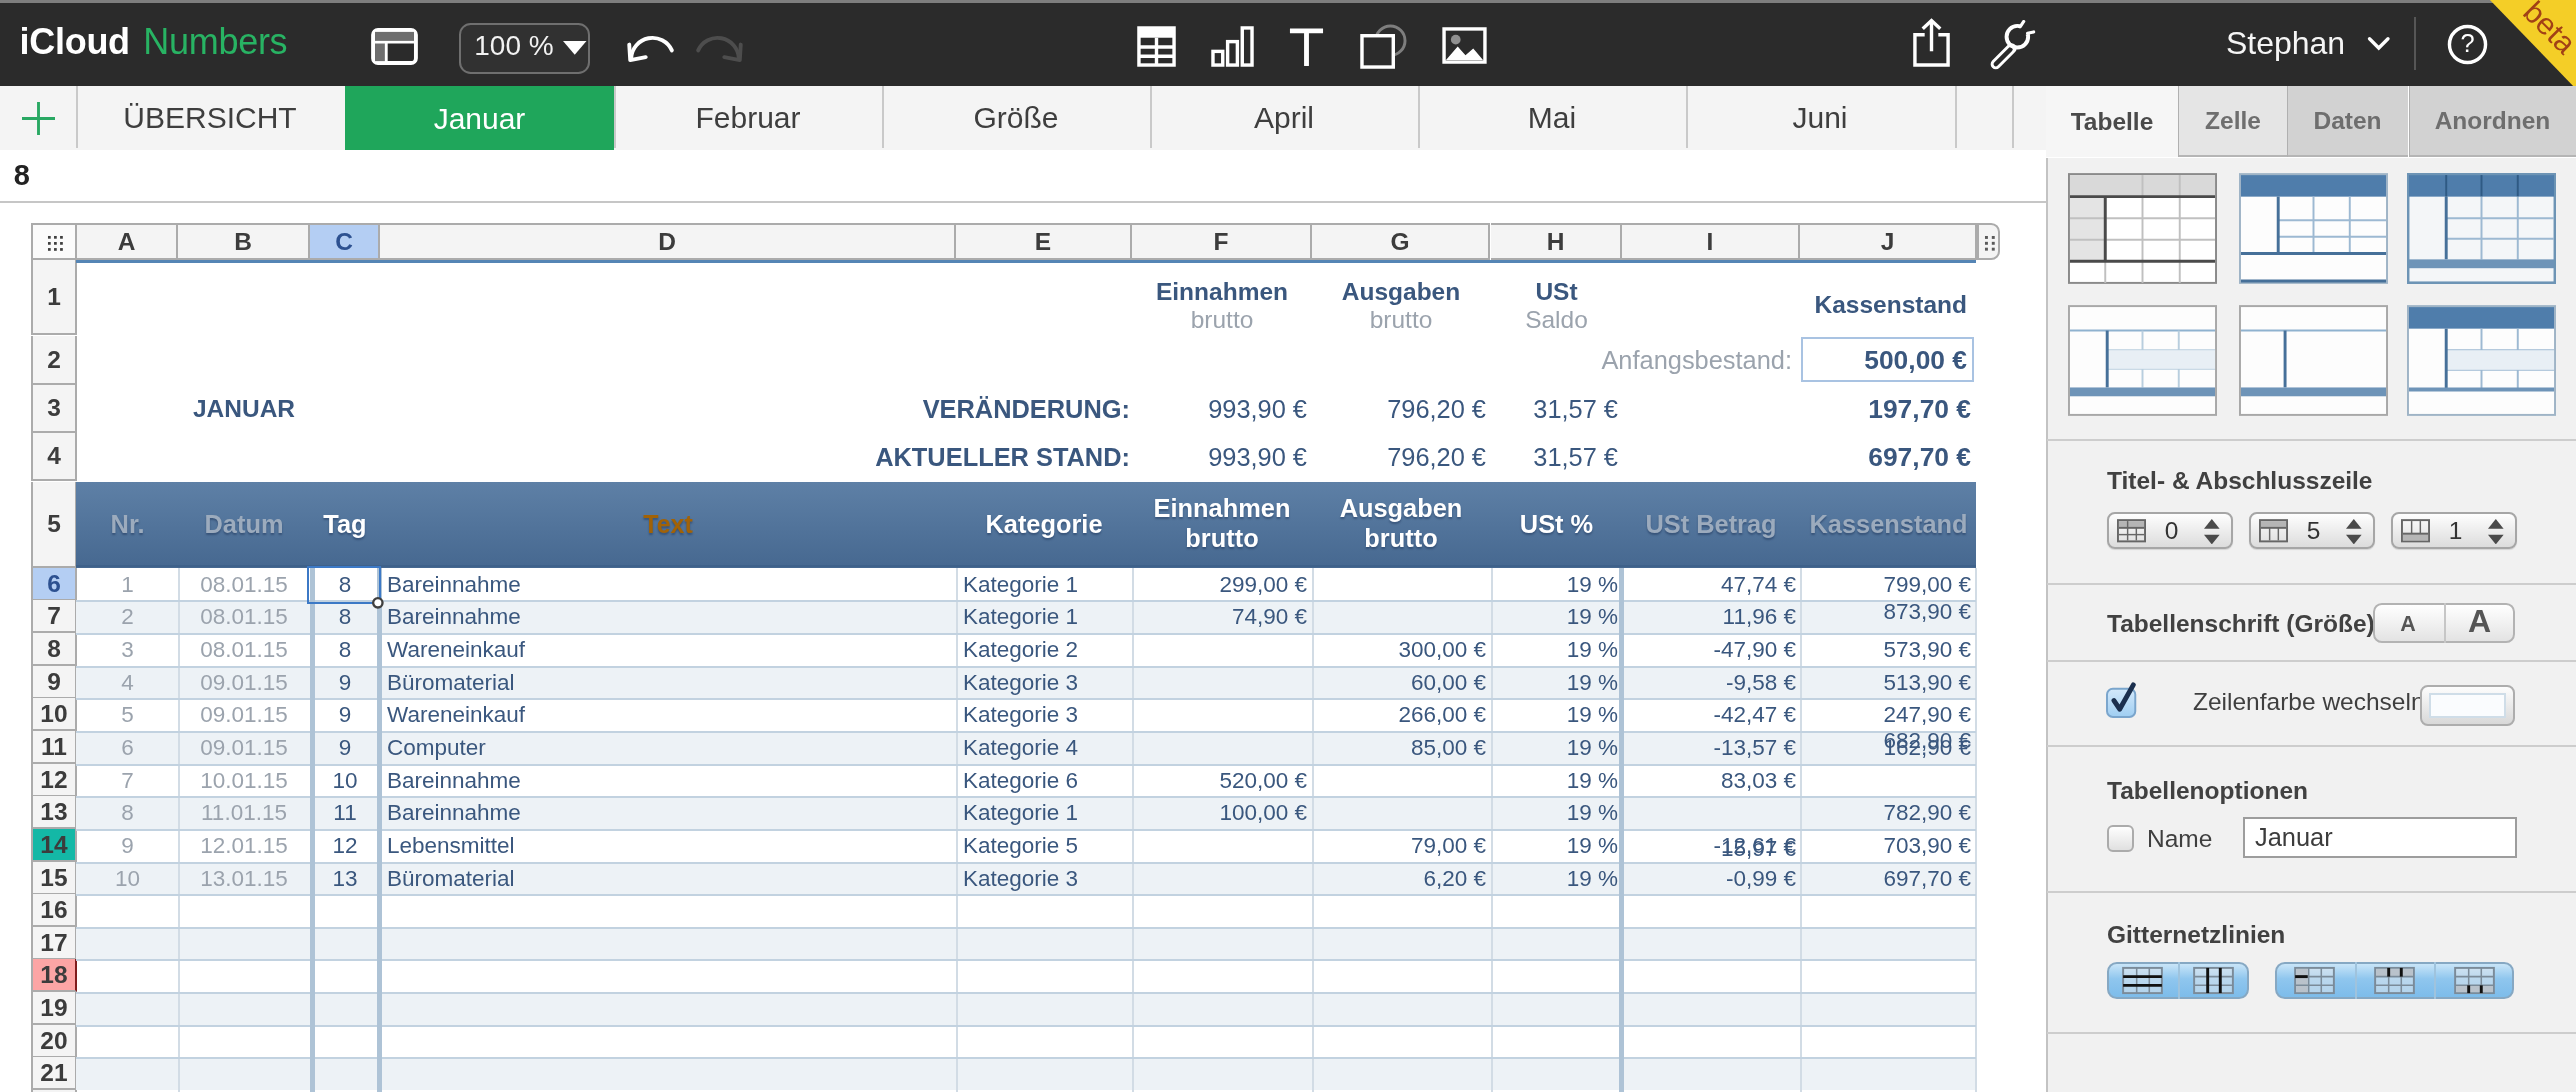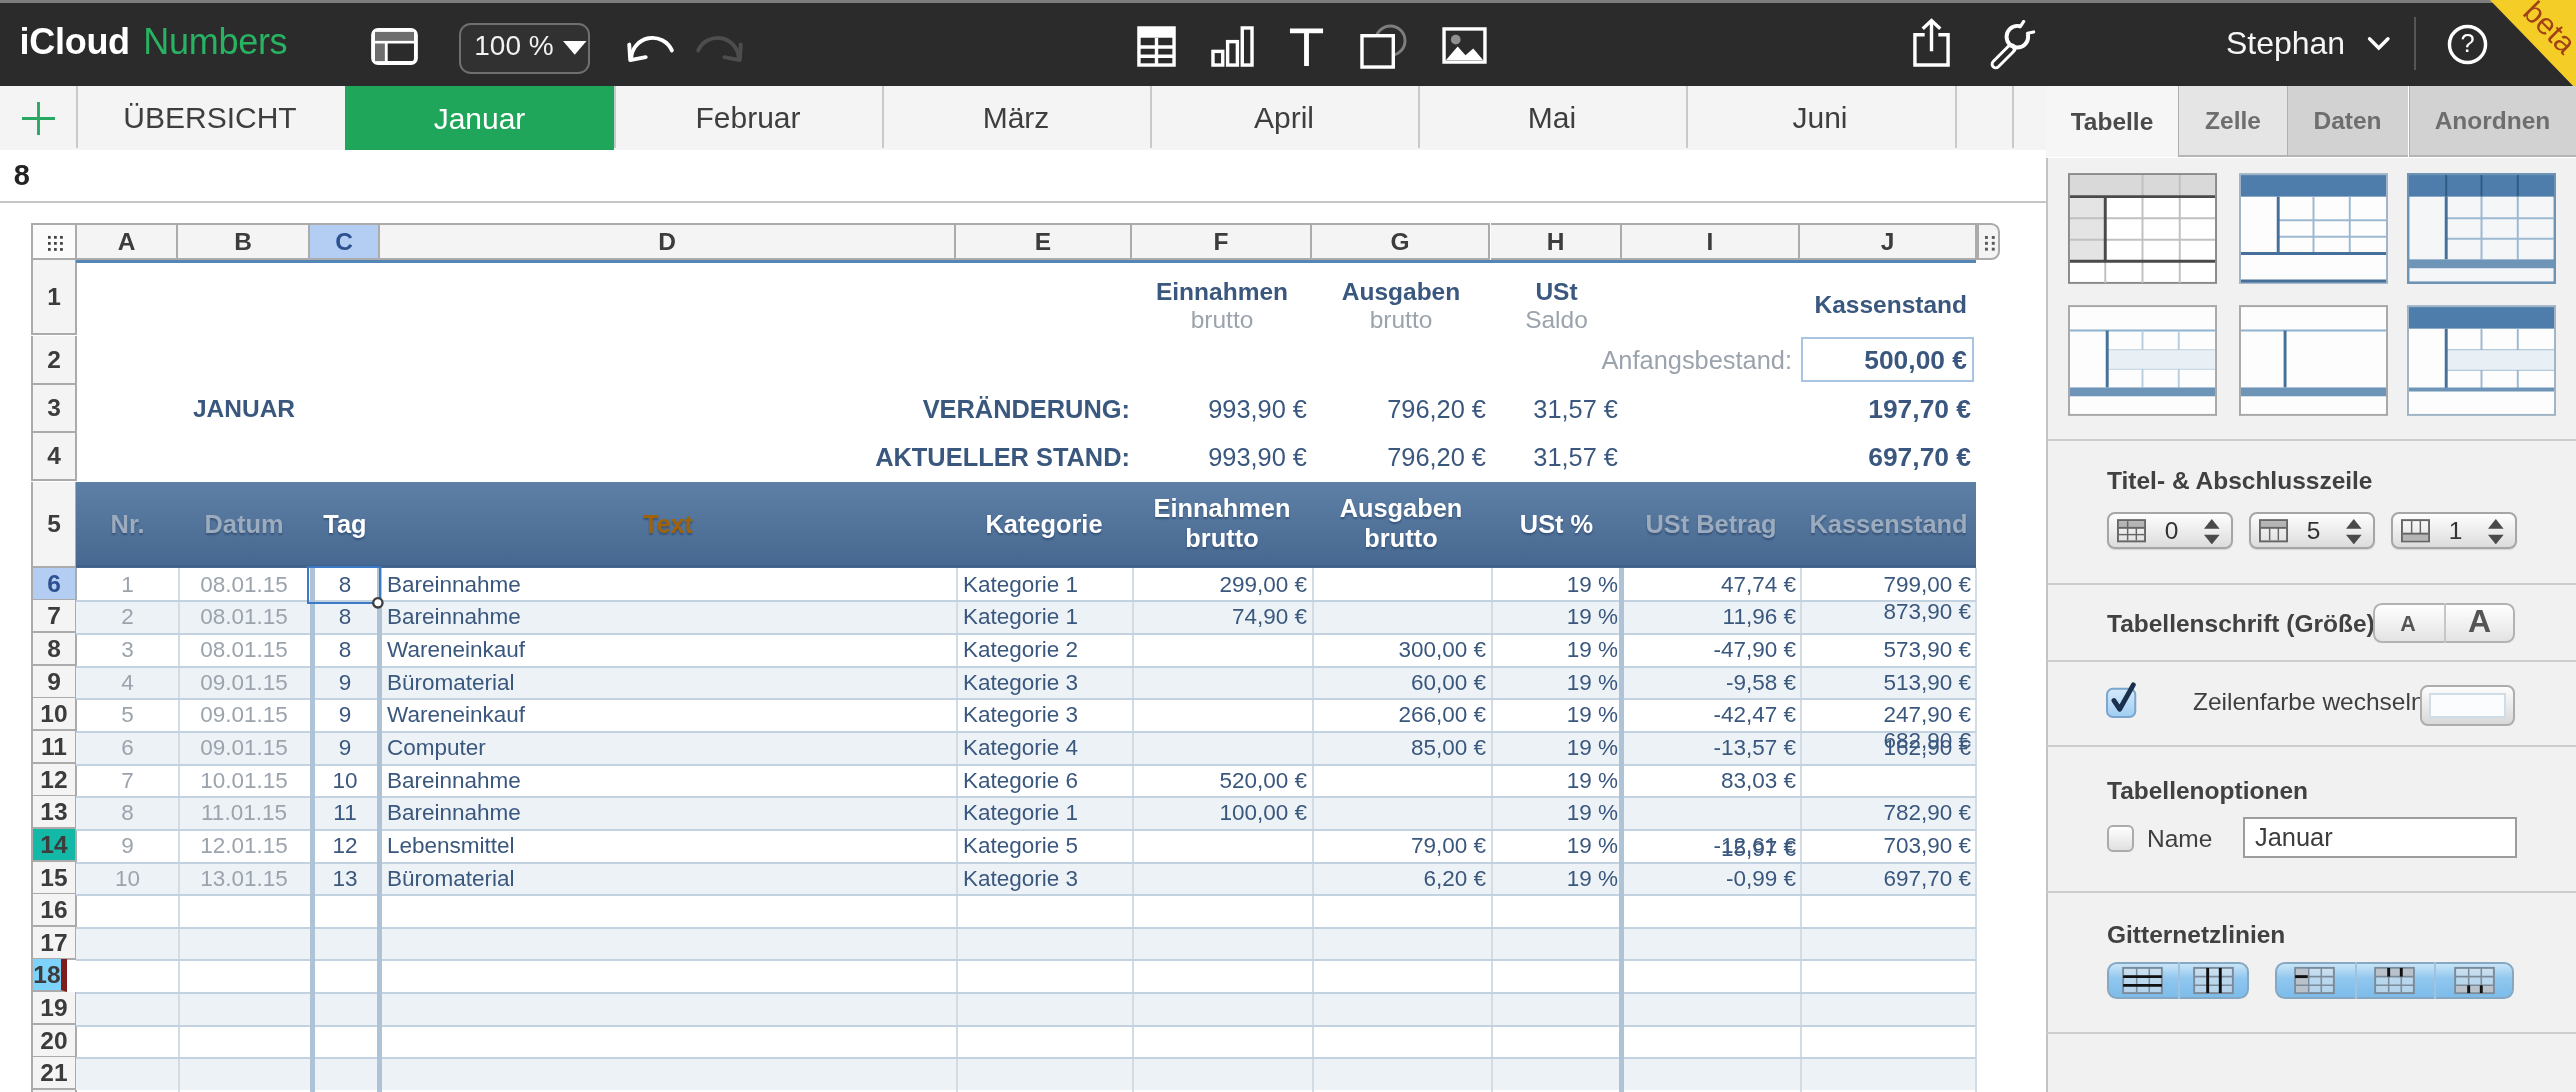--- a/index.html
+++ b/index.html
@@ -85,21 +85,21 @@
 <text x="60" y="34" font-size="31" fill="#a14116" text-anchor="middle" transform="rotate(45 57 32)" font-family="Liberation Sans">beta</text>
 </svg>
 <div class="ab" style="left:0;top:86px;width:2046px;height:64px;background:#f4f4f4;border-bottom:2px solid #bdbdbd;"></div>
 <svg class="ab" style="left:21.5px;top:102px;" width="33" height="33" viewBox="0 0 34 34">
     <line x1="17" y1="0" x2="17" y2="34" stroke="#29a863" stroke-width="3"></line>
     <line x1="0" y1="17" x2="34" y2="17" stroke="#29a863" stroke-width="3"></line>
   </svg>
 <div class="ab ctr" style="left:76px;top:86px;width:268px;height:64px;color:#3e3e3e;font-size:30px;">ÜBERSICHT</div>
 <div class="ab ctr" style="left:345px;top:86px;width:269px;height:66px;background:#1fa65b;color:#fff;font-size:30px;">Januar</div>
 <div class="ab ctr" style="left:614px;top:86px;width:268px;height:64px;color:#3e3e3e;font-size:30px;">Februar</div>
-<div class="ab ctr" style="left:882px;top:86px;width:268px;height:64px;color:#3e3e3e;font-size:30px;">März</div>
+<div class="ab ctr" style="left:882px;top:86px;width:268px;height:64px;color:#3e3e3e;font-size:30px;">Größe</div>
 <div class="ab ctr" style="left:1150px;top:86px;width:268px;height:64px;color:#3e3e3e;font-size:30px;">April</div>
 <div class="ab ctr" style="left:1418px;top:86px;width:268px;height:64px;color:#3e3e3e;font-size:30px;">Mai</div>
 <div class="ab ctr" style="left:1686px;top:86px;width:268px;height:64px;color:#3e3e3e;font-size:30px;">Juni</div>
 <div class="ab" style="left:76px;top:86px;width:2px;height:62px;background:#c9c9c9;"></div>
 <div class="ab" style="left:614px;top:86px;width:2px;height:62px;background:#c9c9c9;"></div>
 <div class="ab" style="left:882px;top:86px;width:2px;height:62px;background:#c9c9c9;"></div>
 <div class="ab" style="left:1150px;top:86px;width:2px;height:62px;background:#c9c9c9;"></div>
 <div class="ab" style="left:1418px;top:86px;width:2px;height:62px;background:#c9c9c9;"></div>
 <div class="ab" style="left:1686px;top:86px;width:2px;height:62px;background:#c9c9c9;"></div>
 <div class="ab" style="left:1955px;top:86px;width:2px;height:62px;background:#c9c9c9;"></div>
@@ -154,21 +154,21 @@
 <div class="ab ctr" style="left:31px;top:633px;width:46px;height:33px;background:#f4f4f4;border-left:2px solid #ababab;border-bottom:2px solid #ababab;border-right:2px solid #ababab;box-sizing:border-box;color:#3c3c3c;font-weight:bold;font-size:24.5px;">8</div>
 <div class="ab ctr" style="left:31px;top:666px;width:46px;height:33px;background:#f4f4f4;border-left:2px solid #ababab;border-bottom:2px solid #ababab;border-right:2px solid #ababab;box-sizing:border-box;color:#3c3c3c;font-weight:bold;font-size:24.5px;">9</div>
 <div class="ab ctr" style="left:31px;top:698px;width:46px;height:33px;background:#f4f4f4;border-left:2px solid #ababab;border-bottom:2px solid #ababab;border-right:2px solid #ababab;box-sizing:border-box;color:#3c3c3c;font-weight:bold;font-size:24.5px;">10</div>
 <div class="ab ctr" style="left:31px;top:731px;width:46px;height:33px;background:#f4f4f4;border-left:2px solid #ababab;border-bottom:2px solid #ababab;border-right:2px solid #ababab;box-sizing:border-box;color:#3c3c3c;font-weight:bold;font-size:24.5px;">11</div>
 <div class="ab ctr" style="left:31px;top:764px;width:46px;height:33px;background:#f4f4f4;border-left:2px solid #ababab;border-bottom:2px solid #ababab;border-right:2px solid #ababab;box-sizing:border-box;color:#3c3c3c;font-weight:bold;font-size:24.5px;">12</div>
 <div class="ab ctr" style="left:31px;top:796px;width:46px;height:33px;background:#f4f4f4;border-left:2px solid #ababab;border-bottom:2px solid #ababab;border-right:2px solid #ababab;box-sizing:border-box;color:#3c3c3c;font-weight:bold;font-size:24.5px;">13</div>
 <div class="ab ctr" style="left:31px;top:829px;width:46px;height:33px;background:#14b8a6;border-left:2px solid #ababab;border-bottom:2px solid #ababab;border-right:2px solid #ababab;box-sizing:border-box;color:#3c3c3c;font-weight:bold;font-size:24.5px;">14</div>
 <div class="ab ctr" style="left:31px;top:862px;width:46px;height:33px;background:#f4f4f4;border-left:2px solid #ababab;border-bottom:2px solid #ababab;border-right:2px solid #ababab;box-sizing:border-box;color:#3c3c3c;font-weight:bold;font-size:24.5px;">15</div>
 <div class="ab ctr" style="left:31px;top:894px;width:46px;height:33px;background:#f4f4f4;border-left:2px solid #ababab;border-bottom:2px solid #ababab;border-right:2px solid #ababab;box-sizing:border-box;color:#3c3c3c;font-weight:bold;font-size:24.5px;">16</div>
 <div class="ab ctr" style="left:31px;top:927px;width:46px;height:33px;background:#f4f4f4;border-left:2px solid #ababab;border-bottom:2px solid #ababab;border-right:2px solid #ababab;box-sizing:border-box;color:#3c3c3c;font-weight:bold;font-size:24.5px;">17</div>
-<div class="ab ctr" style="left:31px;top:959px;width:36px;height:33px;background:#7dd3fc;border-left:2px solid #ababab;border-bottom:2px solid #ababab;border-right:6px solid #7f1d1d;box-sizing:border-box;color:#3c3c3c;font-weight:bold;font-size:24.5px;">18</div>
+<div class="ab ctr" style="left:31px;top:959px;width:46px;height:33px;background:#fca5a5;border-left:2px solid #ababab;border-bottom:2px solid #ababab;border-right:2px solid #7f1d1d;box-sizing:border-box;color:#3c3c3c;font-weight:bold;font-size:24.5px;">18</div>
 <div class="ab ctr" style="left:31px;top:992px;width:46px;height:33px;background:#f4f4f4;border-left:2px solid #ababab;border-bottom:2px solid #ababab;border-right:2px solid #ababab;box-sizing:border-box;color:#3c3c3c;font-weight:bold;font-size:24.5px;">19</div>
 <div class="ab ctr" style="left:31px;top:1025px;width:46px;height:33px;background:#f4f4f4;border-left:2px solid #ababab;border-bottom:2px solid #ababab;border-right:2px solid #ababab;box-sizing:border-box;color:#3c3c3c;font-weight:bold;font-size:24.5px;">20</div>
 <div class="ab ctr" style="left:31px;top:1057px;width:46px;height:33px;background:#f4f4f4;border-left:2px solid #ababab;border-bottom:2px solid #ababab;border-right:2px solid #ababab;box-sizing:border-box;color:#3c3c3c;font-weight:bold;font-size:24.5px;">21</div>
 <div class="ab" style="left:31px;top:1090px;width:46px;height:2.2px;background:#f4f4f4;border-left:2px solid #ababab;border-right:2px solid #ababab;box-sizing:border-box;"></div>
 <div class="ab" style="left:76px;top:600px;width:1900px;height:33px;background:#edf2f6;"></div>
 <div class="ab" style="left:76px;top:666px;width:1900px;height:33px;background:#edf2f6;"></div>
 <div class="ab" style="left:76px;top:731px;width:1900px;height:33px;background:#edf2f6;"></div>
 <div class="ab" style="left:76px;top:796px;width:1900px;height:33px;background:#edf2f6;"></div>
 <div class="ab" style="left:76px;top:862px;width:1900px;height:33px;background:#edf2f6;"></div>
 <div class="ab" style="left:76px;top:927px;width:1900px;height:33px;background:#edf2f6;"></div>

